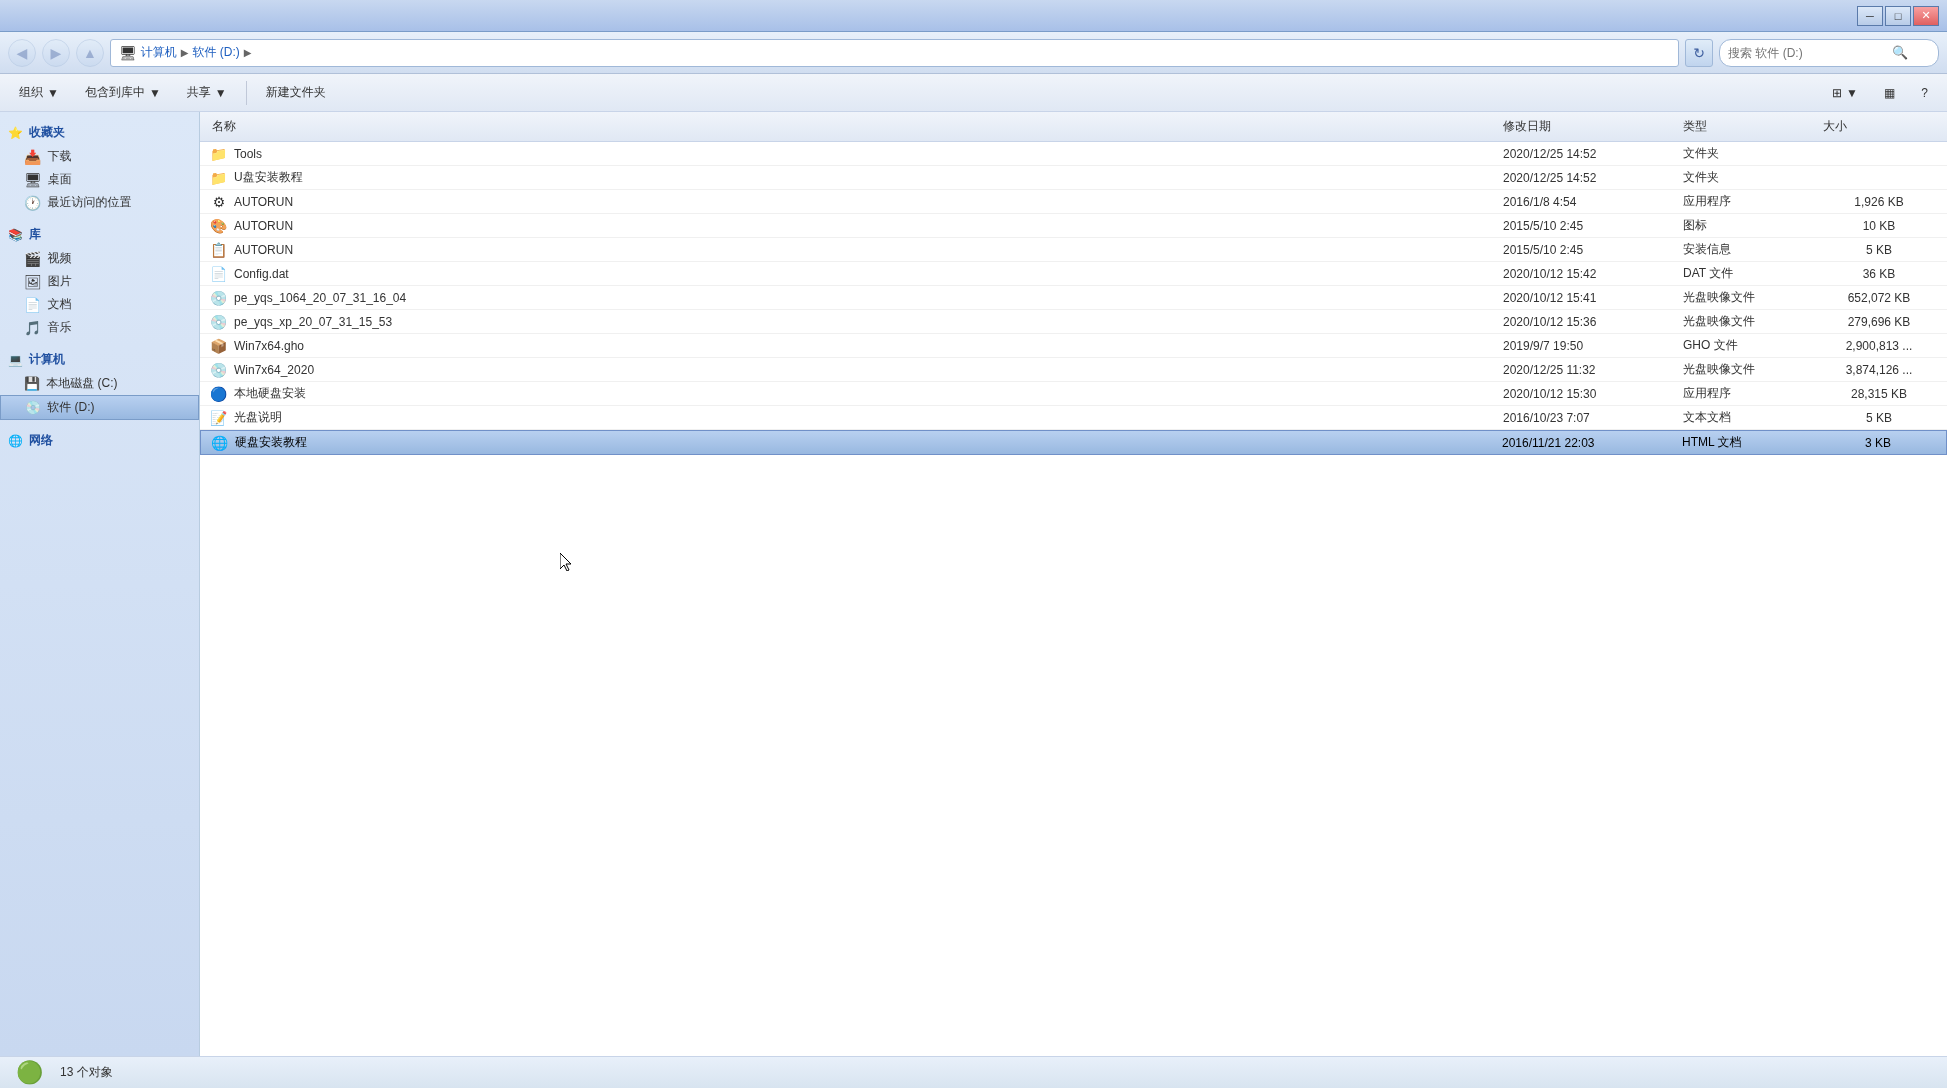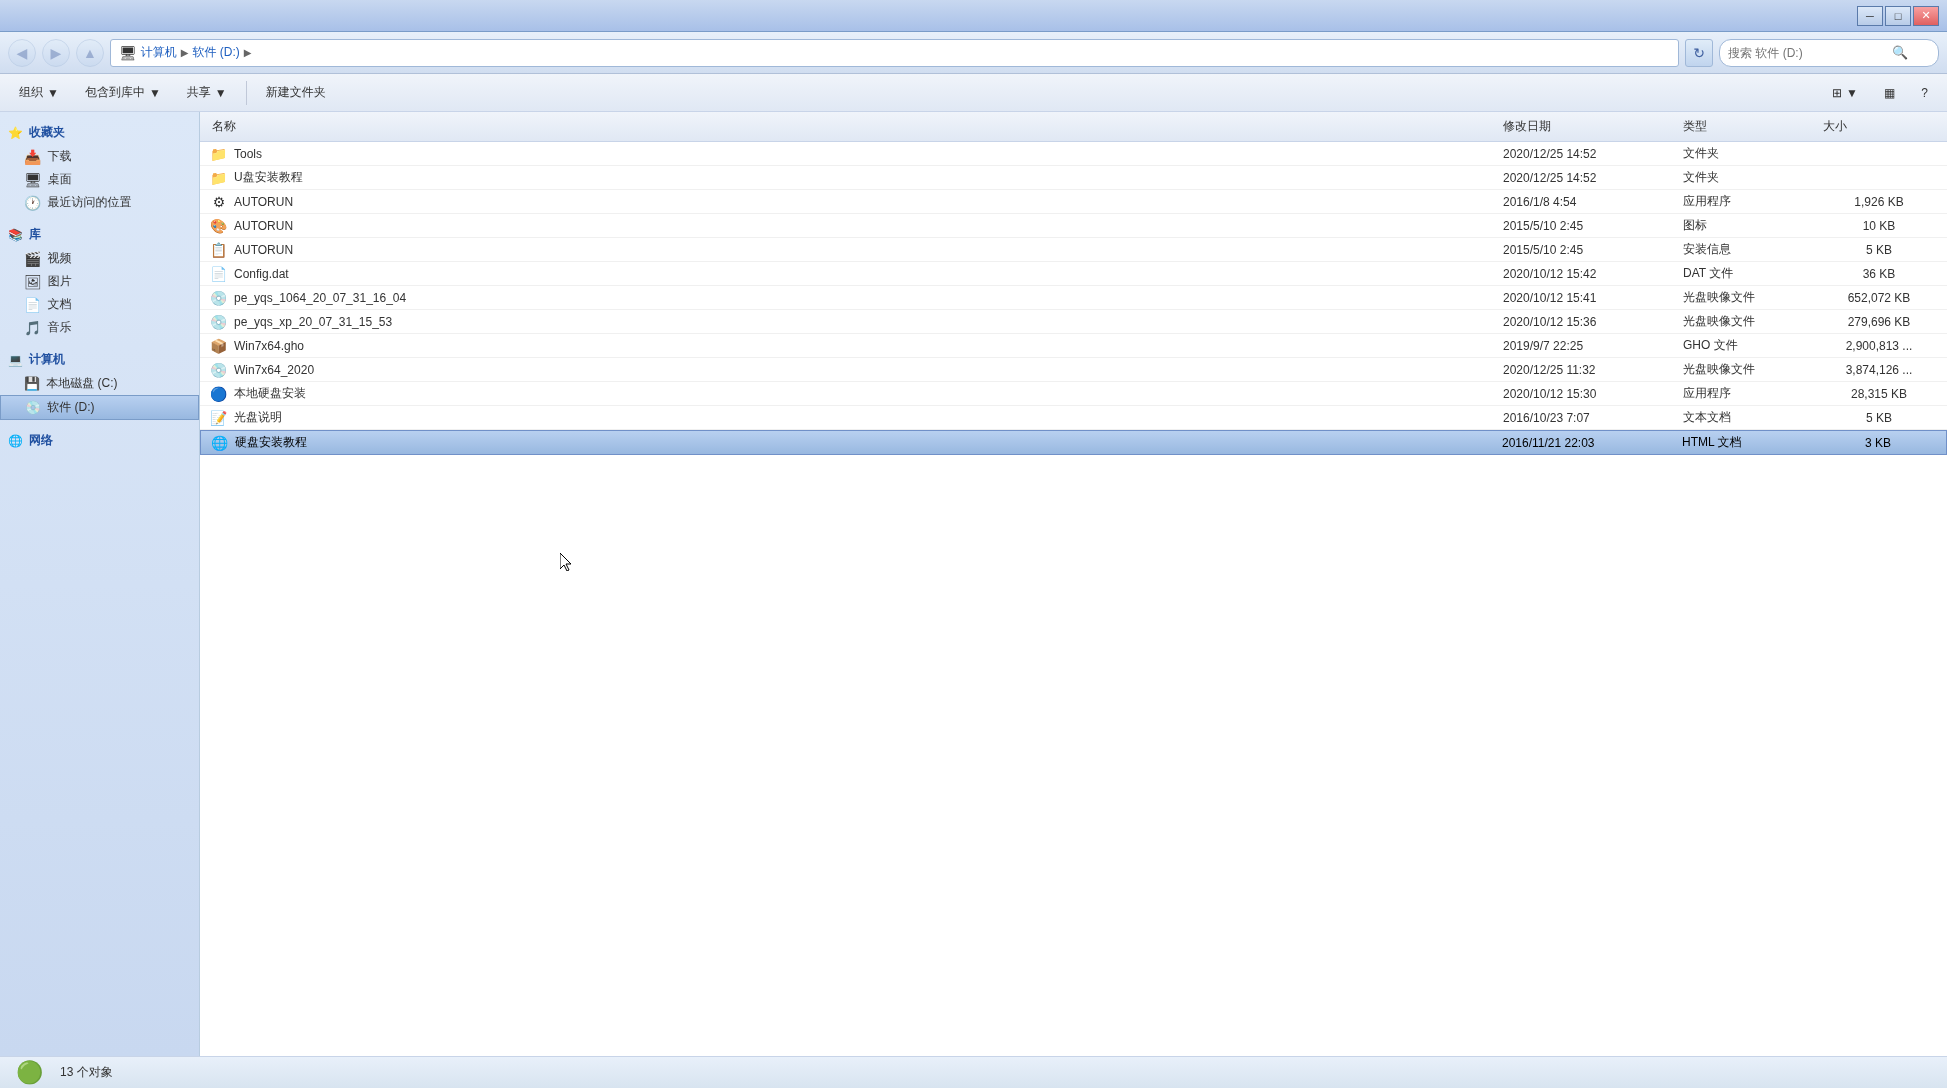--- a/index.html
+++ b/index.html
@@ -495,21 +495,21 @@
     </div>
     <div class="file-date">2020/10/12 15:36</div>
     <div class="file-type">光盘映像文件</div>
     <div class="file-size">279,696 KB</div>
   </div>
         <div class="file-row">
     <div class="file-name">
       <span class="file-icon">📦</span>
       <span class="file-text">Win7x64.gho</span>
     </div>
-    <div class="file-date">2019/9/7 22:25</div>
+    <div class="file-date">2019/9/7 19:50</div>
     <div class="file-type">GHO 文件</div>
     <div class="file-size">2,900,813 ...</div>
   </div>
         <div class="file-row">
     <div class="file-name">
       <span class="file-icon">💿</span>
       <span class="file-text">Win7x64_2020</span>
     </div>
     <div class="file-date">2020/12/25 11:32</div>
     <div class="file-type">光盘映像文件</div>

